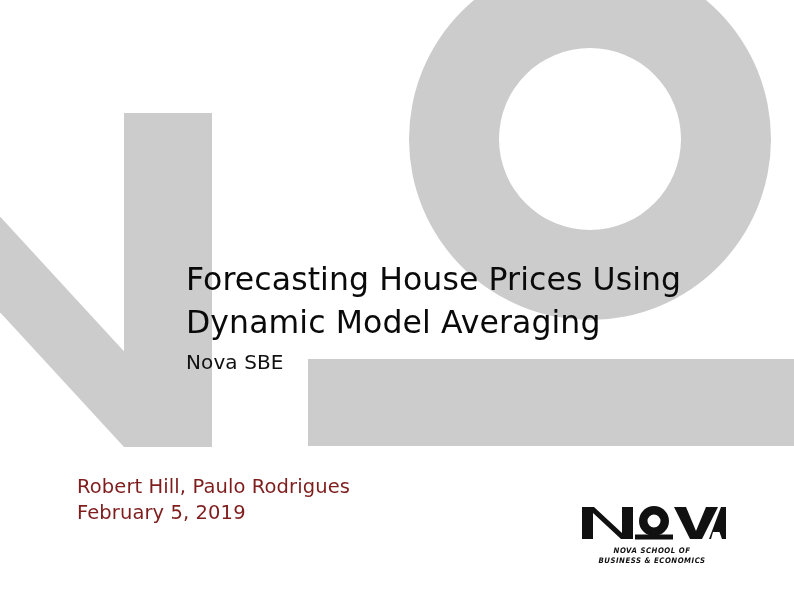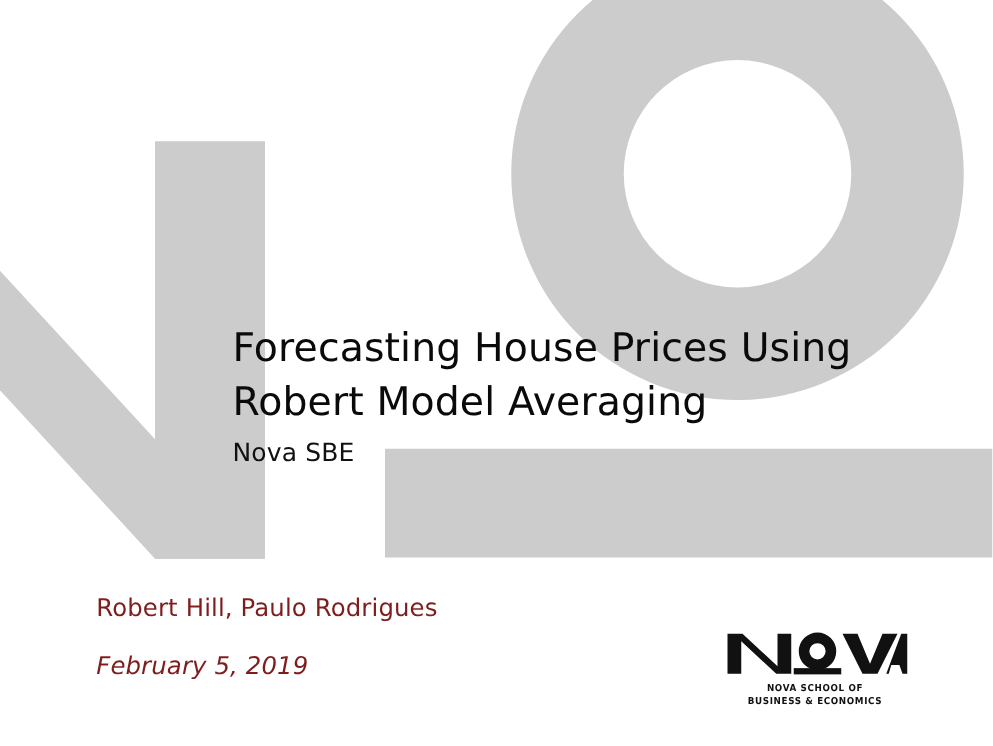--- a/index.html
+++ b/index.html
@@ -62,31 +62,30 @@
     width: 460px;
   }
   .meta-line {
     font-size: 19.5px;
     line-height: 26px;
     color: #7f1d1d;
     letter-spacing: 0.1px;
     white-space: nowrap;
   }
   #date-line {
-    margin-top: 20px;
-    font-style: italic;
   }
 
   
   #logo {
     position: absolute;
     left: 578px;
     top: 503px;
     width: 148px;
     height: 66px;
+    font-style: italic;
   }
   #logo-mark {
     display: block;
     width: 148px;
     height: 40px;
   }
   #logo-tagline {
     margin-top: 3px;
     text-align: center;
     color: #111111;
@@ -114,21 +113,21 @@
     <g>
       <path fill="#cccccc" fill-rule="evenodd" d="M590,139 m-181,0 a181,181 0 1,0 362,0 a181,181 0 1,0 -362,0 Z
                M590,139 m-91,0 a91,91 0 1,0 182,0 a91,91 0 1,0 -182,0 Z"></path>
     </g>
 
     <rect fill="#cccccc" x="308" y="359" width="520" height="87"></rect>
   </svg>
 
   <div id="title-block">
     <div class="title-line">Forecasting House Prices Using</div>
-    <div class="title-line">Robert Model Averaging</div>
+    <div class="title-line">Dynamic Model Averaging</div>
     <div id="institute">Nova SBE</div>
   </div>
 
   <div id="meta-block">
     <div class="meta-line">Robert Hill, Paulo Rodrigues</div>
     <div class="meta-line" id="date-line">February 5, 2019</div>
   </div>
 
   <div id="logo">
     <svg id="logo-mark" viewBox="0 0 148 40" width="148" height="40" aria-hidden="true">

